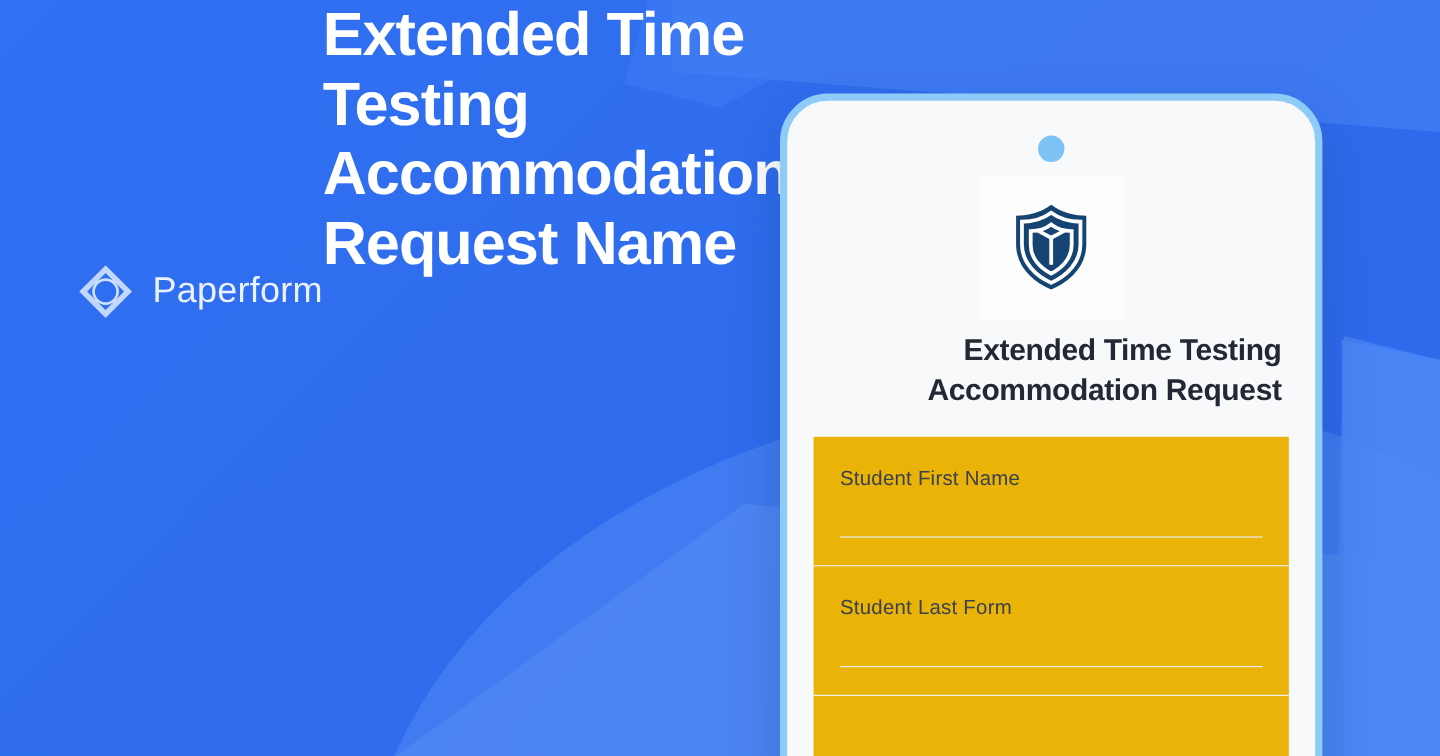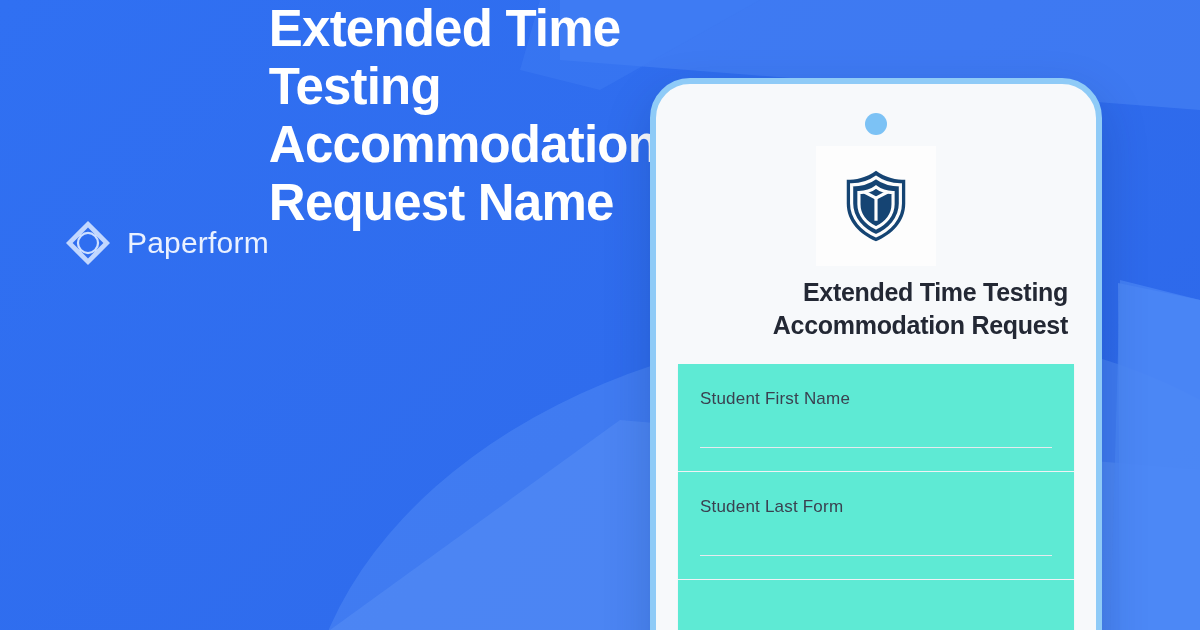--- a/index.html
+++ b/index.html
@@ -101,21 +101,21 @@
   }
   .form-logo { width:78px; height:78px; display:block; }
   .form-title {
     margin:10px 28px 0;
     text-align:right;
     font-size:25px; line-height:1.3; font-weight:700;
     color:#232834; letter-spacing:-0.3px;
   }
   .fields { margin-top:23px; }
   .field-card {
-    background:#5eead4;
+    background:#eab308;
     margin:0 22px;
     padding:25px 22px 0;
     height:108px;
     border-bottom:1px solid #f0f2f5;
     box-shadow:0 1px 2px rgba(20,40,80,.05);
   }
   .field-label {
     font-size:17px; color:#3a4150; font-weight:400;
     letter-spacing:.2px;
   }

